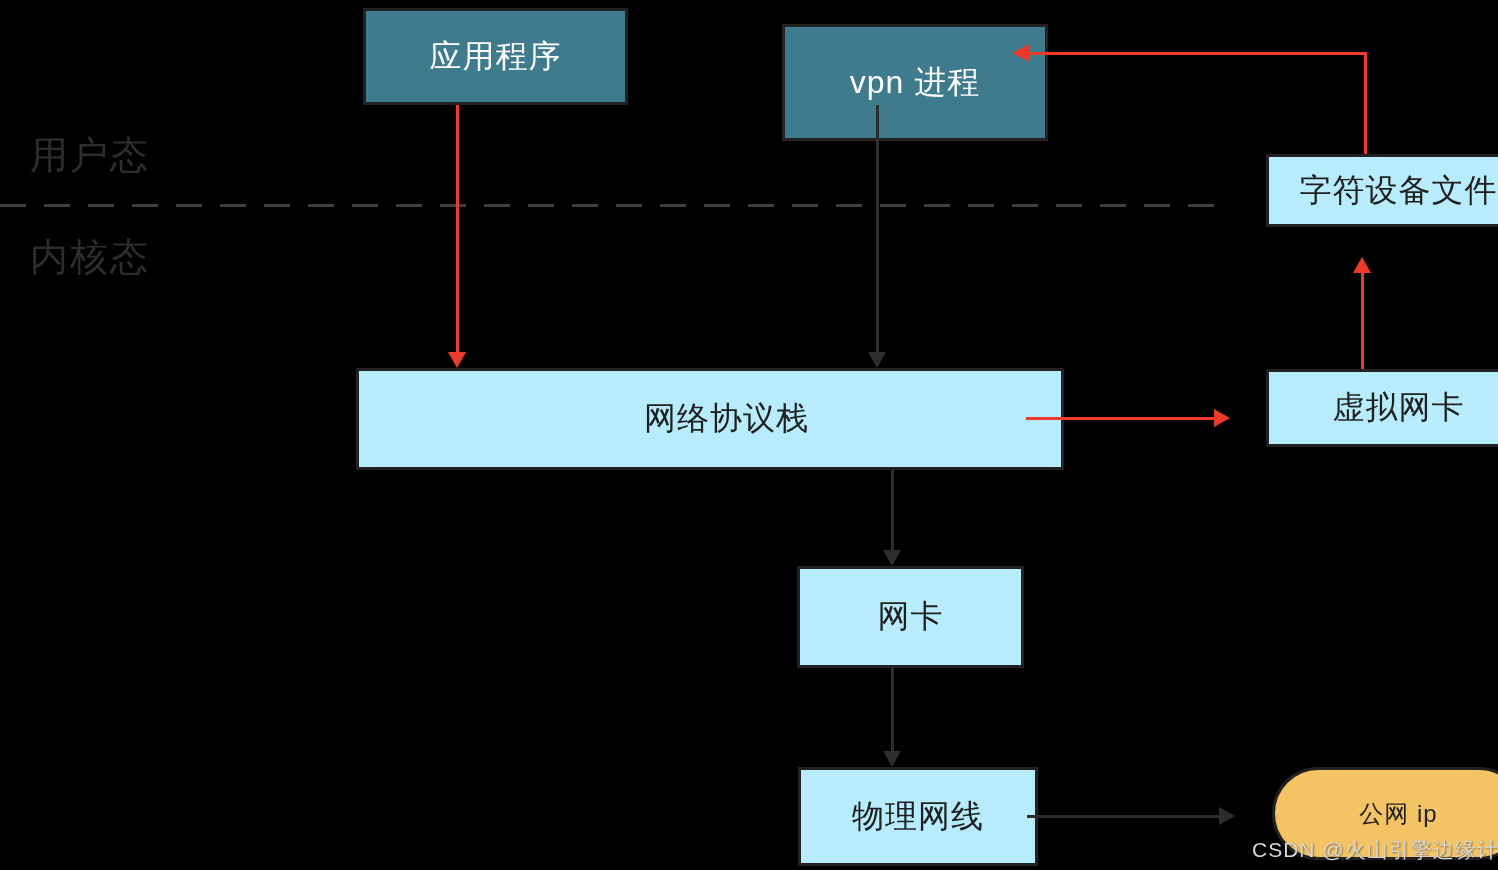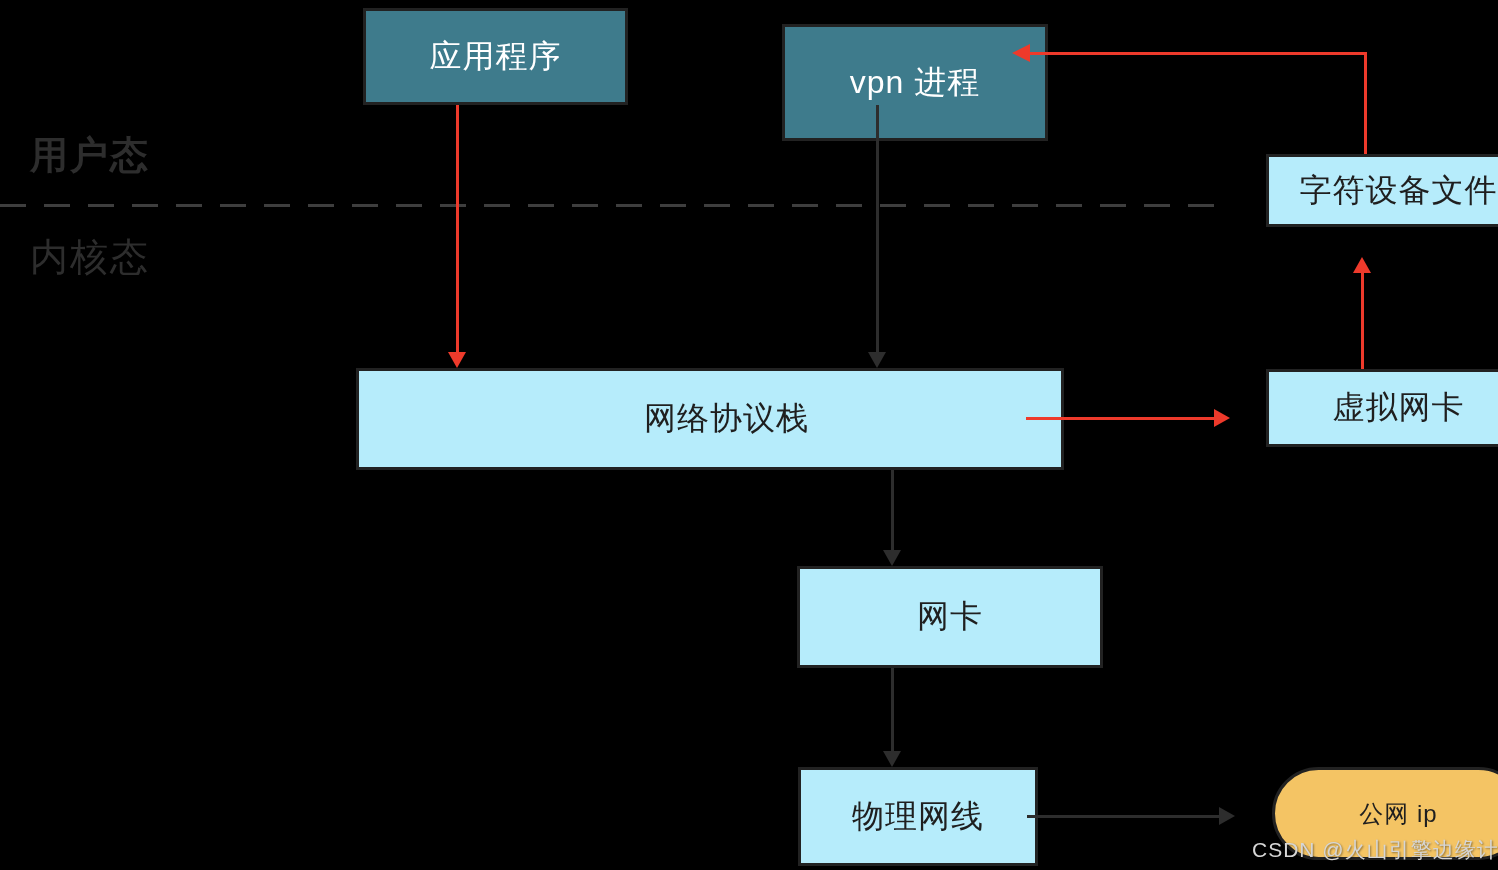--- a/index.html
+++ b/index.html
@@ -111,30 +111,30 @@
     text-shadow: 1px 1px 2px rgba(0,0,0,0.45);
     letter-spacing: 1px;
     white-space: nowrap;
   }
 </style>
 </head>
 <body>
 
 <div class="stage">
 
-  <div class="region-label" style="left:30px; top:130px;font-weight:bold;">用户态</div>
+  <div class="region-label" style="left:30px; top:130px;">用户态</div>
   <div class="divider" style="left:0; top:204px; width:1228px;"></div>
   <div class="region-label" style="left:30px; top:232px;">内核态</div>
 
   <div class="node teal" style="left:325px; top:8px; width:265px; height:97px;">应用程序</div>
   <div class="node teal" style="left:744px; top:24px; width:266px; height:117px;">vpn 进程</div>
   <div class="node blue" style="left:1228px; top:154px; width:265px; height:73px;">字符设备文件</div>
   <div class="node blue" style="left:318px; top:368px; width:708px; height:102px;padding-left:33px;">网络协议栈</div>
   <div class="node blue" style="left:1228px; top:369px; width:265px; height:78px;">虚拟网卡</div>
-  <div class="node blue" style="left:759px; top:566px; width:306px; height:102px;">网卡</div>
+  <div class="node blue" style="left:759px; top:566px; width:227px; height:102px;">网卡</div>
   <div class="node blue" style="left:760px; top:767px; width:240px; height:99px;">物理网线</div>
   <div class="node pill" style="left:1234px; top:767px; width:253px; height:93px;">公网 ip</div>
 
   <div>
     <div class="vline red" style="left:456px; top:105px; height:248px;"></div>
     <div class="ah down red" style="left:448px; top:352px;"></div>
   </div>
 
   <div>
     <div class="vline dark" style="left:876px; top:105px; height:248px;"></div>

